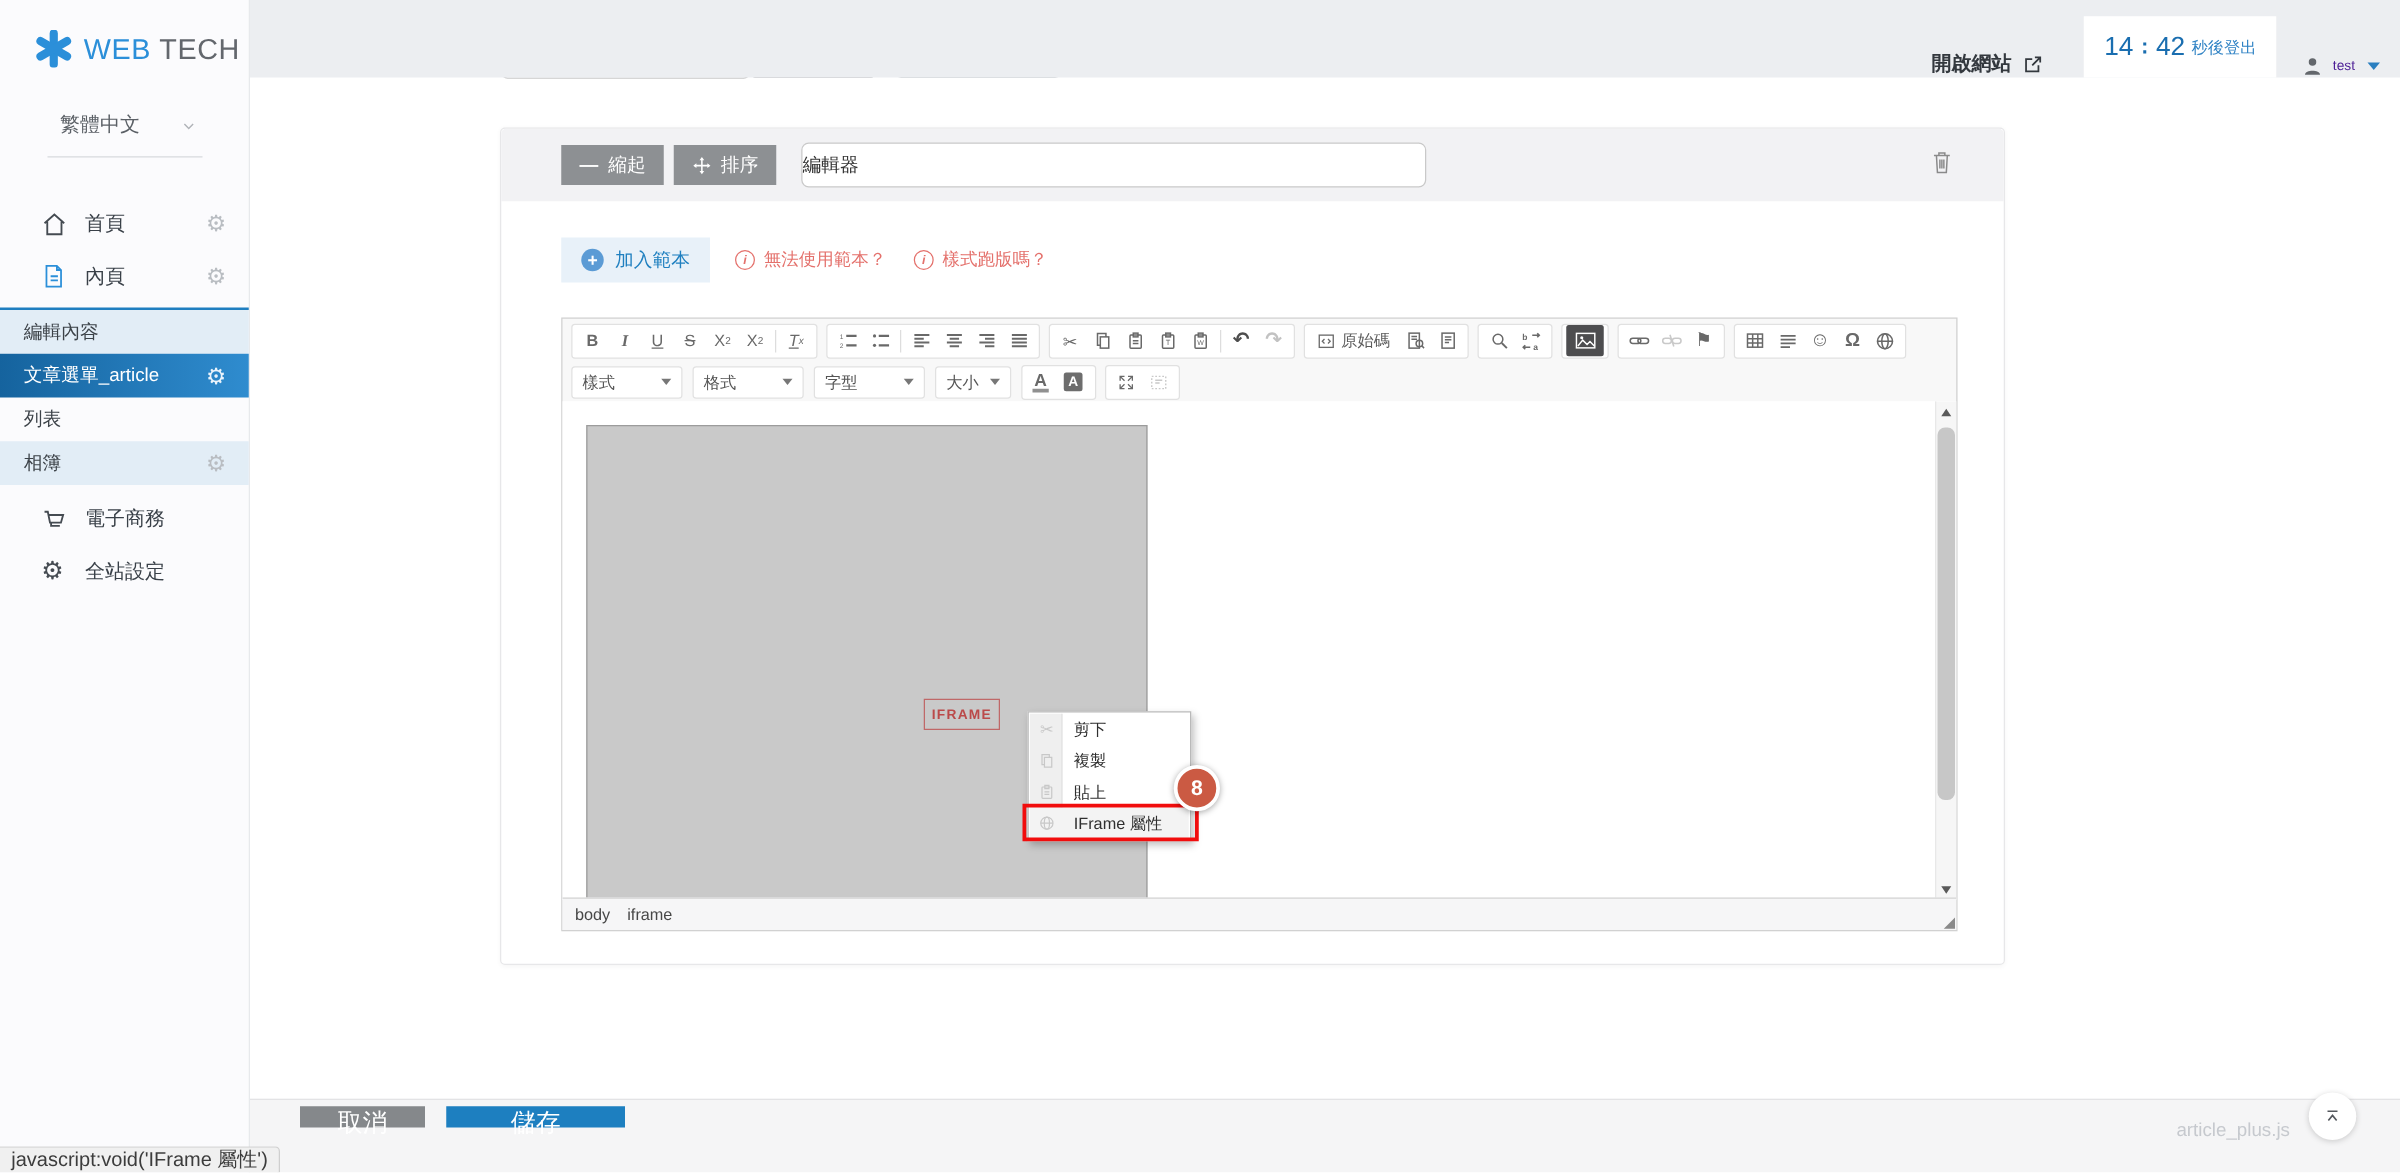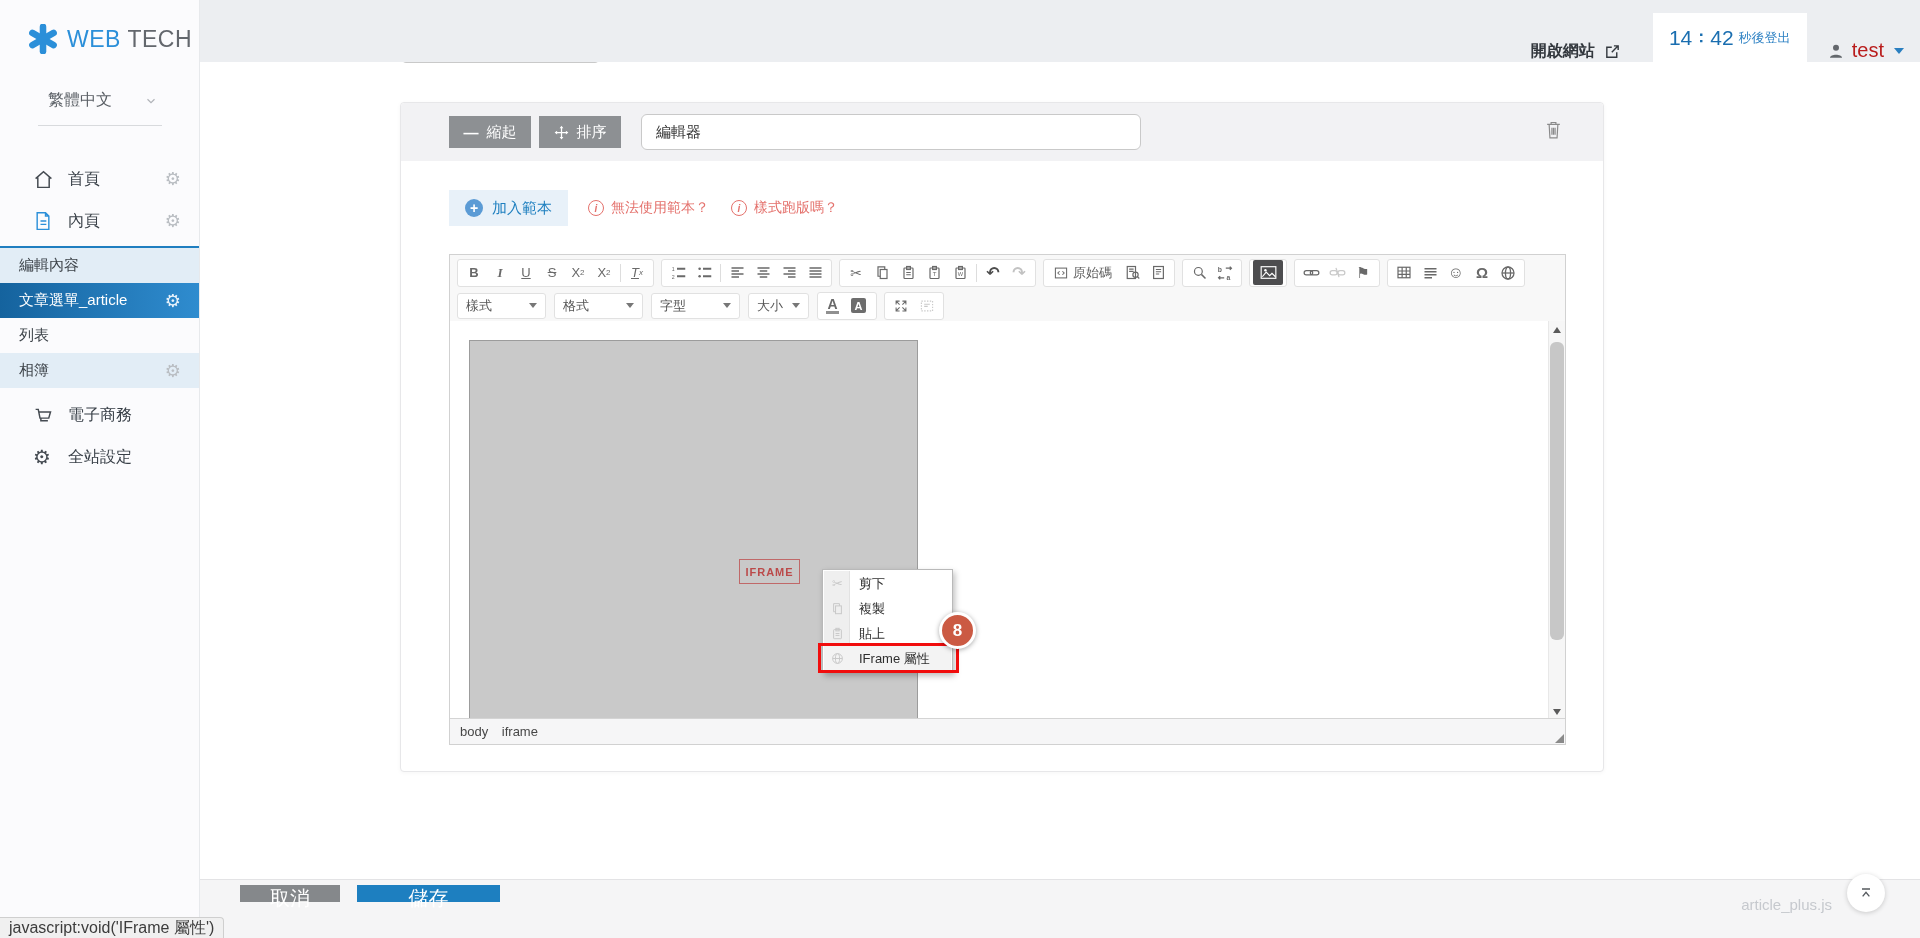--- a/index.html
+++ b/index.html
@@ -26,33 +26,33 @@
   .navgap{height:6px}
 
   
   .topbar{position:absolute;left:200px;right:0;top:0;height:62px;background:#eceef1;display:flex;align-items:flex-end;z-index:10}
   .opensite{margin-left:auto;display:flex;align-items:center;gap:9px;font-size:16px;font-weight:bold;color:#33383e;margin-right:32px;cursor:pointer}
   .timerbox{width:154px;height:49px;background:#fff;display:flex;align-items:center;justify-content:center}
   .timerbox .num{font-size:21px;font-weight:normal;color:#1a6eb0}
   .timerbox .sep{font-size:16px;font-weight:bold;color:#1a6eb0;margin:0 1px}
   .timerbox .suf{font-size:13px;color:#2e82c4;margin-left:5px}
   .usermenu{display:flex;align-items:center;gap:7px;padding:0 16px 0 20px;cursor:pointer}
-  .usermenu .uname{font-size:20px;color:#b91c1c}
+  .usermenu .uname{font-size:11px;color:#4c1d95}
   .caret{width:0;height:0;border-left:5px solid transparent;border-right:5px solid transparent;border-top:6px solid #2a7fc0;margin-left:3px}
 
   
   .cutinput{position:absolute;left:401px;top:37px;width:199px;height:26px;background:#fff;border:1px solid #c9c9c9;border-radius:5px;z-index:1}
   .cuttabdark{position:absolute;left:601px;top:31px;width:99px;height:31px;background:#8d9093;border-radius:0 0 3px 3px;z-index:1}
   .cuttablight{position:absolute;left:713px;top:31px;width:139px;height:31px;background:#fff;border:1px solid #9ba1a7;border-radius:0 0 8px 8px;z-index:1}
 
   
   .panel{position:absolute;left:400px;top:102px;width:1204px;height:670px;background:#fff;border:1px solid #e7e7e9;border-radius:4px;box-shadow:0 1px 4px rgba(0,0,0,.04);z-index:2}
   .phead{position:absolute;left:0;top:0;right:0;height:58px;background:#f2f2f4;border-radius:4px 4px 0 0}
   .graybtn{position:absolute;height:32px;background:#8d9093;color:#fff;font-size:15px;display:flex;align-items:center;justify-content:center;gap:8px;border:none;cursor:pointer}
-  .titleinput{position:absolute;left:240px;top:11px;width:500px;height:36px;border:1px solid #c9c9c9;border-radius:6px;padding-left:14px;font-size:15px;color:#333;font-family:inherit}
+  .titleinput{position:absolute;left:240px;top:11px;width:500px;height:36px;border:1px solid #c9c9c9;border-radius:6px;font-size:15px;color:#333;font-family:inherit}
   .trash{position:absolute;right:40px;top:16px;cursor:pointer}
   .tplrow{position:absolute;left:48px;top:87px;height:36px;display:flex;align-items:center}
   .addtpl{height:36px;padding:0 16px;background:#e8f1f9;border:none;color:#2080c0;font-size:15px;display:flex;align-items:center;gap:9px;cursor:pointer;font-family:inherit}
   .pluscirc{width:18px;height:18px;border-radius:50%;background:#5b9bd5;color:#fff;font-size:14px;font-weight:bold;display:flex;align-items:center;justify-content:center;line-height:1}
   .help{display:flex;align-items:center;gap:7px;color:#e4716c;font-size:14px;cursor:pointer}
   .icirc{width:16px;height:16px;border-radius:50%;border:1.5px solid #e4716c;font-size:10px;display:flex;align-items:center;justify-content:center;font-style:italic;font-weight:bold}
 
   
   .editor{position:absolute;left:48px;top:151px;width:1117px;height:491px;border:1px solid #d1d1d1;background:#f8f8f8}
   .tbrow{height:33px;display:flex;align-items:center;padding-left:7px;padding-top:2px}

